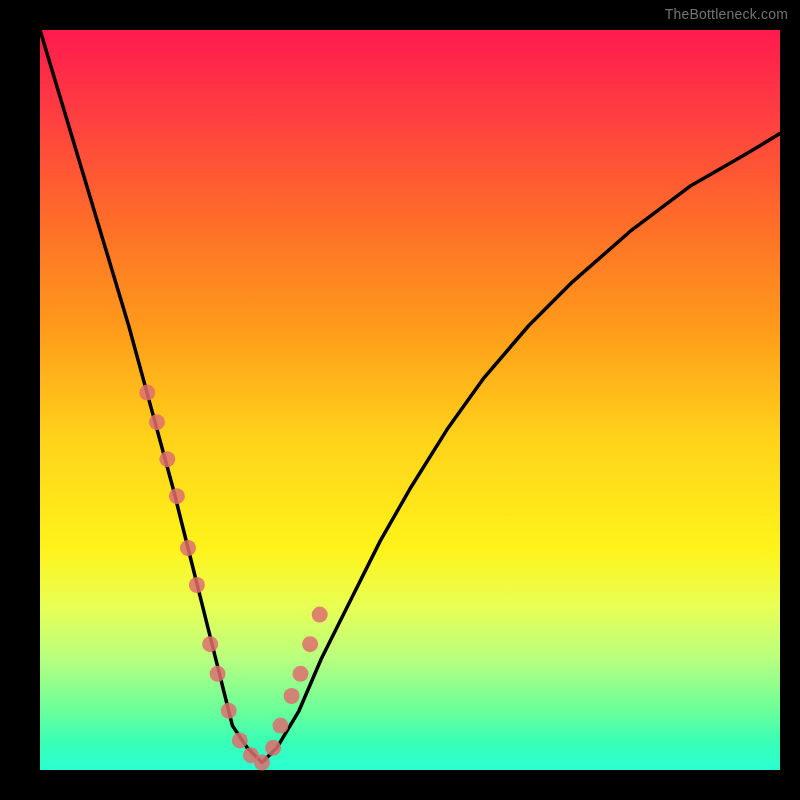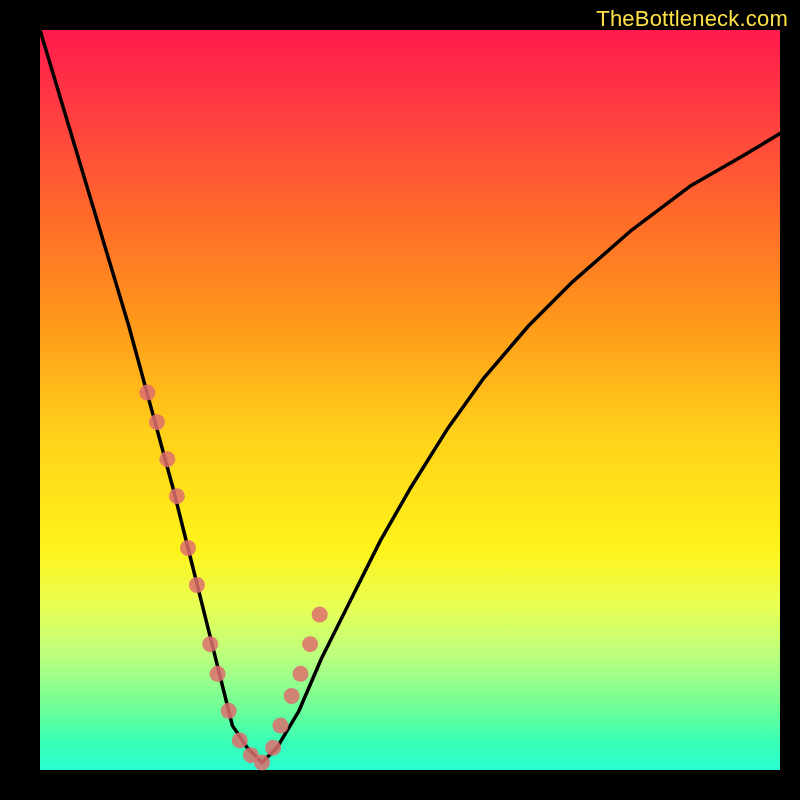--- a/index.html
+++ b/index.html
@@ -33,22 +33,22 @@
       #e8ff55 78%,
       #b8ff80 85%,
       #6aff9a 92%,
       #3affb5 96%,
       #2affd2 100%);
   }
   .watermark {
     position: absolute;
     top: 6px;
     right: 12px;
-    color: #fde047;
-    font-size: 22px;
+    color: #737373;
+    font-size: 14px;
     font-weight: 500;
     letter-spacing: 0.2px;
   }
   svg.curve {
     position: absolute;
     left: 0; top: 0;
     width: 740px; height: 740px;
     overflow: visible;
   }
 </style>

